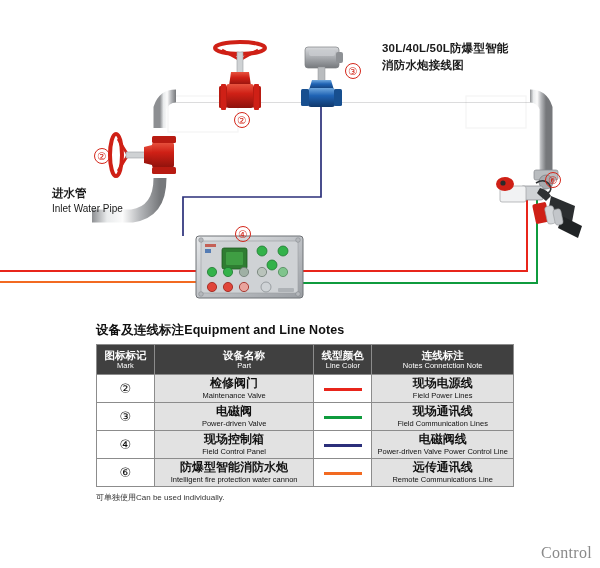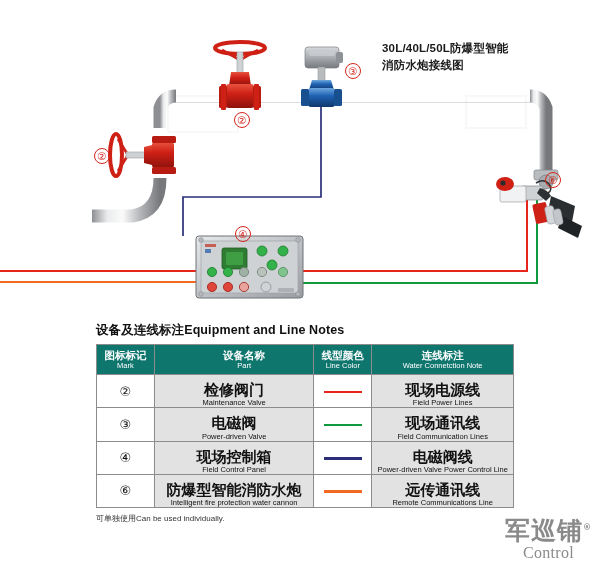--- a/index.html
+++ b/index.html
@@ -40,28 +40,28 @@
   #notes { position: absolute; left: 96px; top: 322px; width: 418px; }
   .notes-heading {
     font-size: 12.5px; font-weight: bold; color: #111;
     margin-bottom: 5px; letter-spacing: .1px;
   }
   table.notes-table { border-collapse: collapse; width: 418px; }
   table.notes-table td, table.notes-table th {
     border: 1px solid #8c8c8c; padding: 0; text-align: center; vertical-align: middle;
   }
   thead th {
-    background: #0f766e; color: #ffffff; height: 30px; padding: 2px 0;
+    background: #404040; color: #ffffff; height: 30px; padding: 2px 0;
   }
   thead th .cn { display:block; font-size: 10.5px; font-weight: bold; line-height: 1.15; }
   thead th .en { display:block; font-size: 7.5px; font-weight: normal; line-height: 1.2; }
 
   tbody td { background: #e2e2e2; height: 28px; padding: 2px 1px; color: #111; }
   tbody td.mark { background: #ffffff; width: 58px; font-size: 13px; font-family: "DejaVu Sans", sans-serif; }
-  tbody td .cn { display:block; font-size: 15px; font-weight: bold; line-height: 1.15; margin-top: 6px; }
+  tbody td .cn { display:block; font-size: 12px; font-weight: bold; line-height: 1.15; }
   tbody td .en { display:block; font-size: 7.5px; line-height: 1.2; }
   td.col-part { width: 160px; }
   td.col-color { width: 58px; background: #ffffff !important; }
   td.col-note { width: 142px; }
   .swatch { display: inline-block; width: 38px; height: 2.5px; vertical-align: middle; }
 
   .footnote {
     margin-top: 5px; text-align: left; font-size: 8px; color: #333;
   }
 
@@ -257,20 +257,24 @@
 
         <path d="M536 183 Q544 178 549 184 Q553 190 548 193" stroke="#2e3133" stroke-width="1.6" fill="none"></path>
       </g>
     </svg>
 
     <div class="title-block">
       <span>30L/40L/50L防爆型智能</span><br>
       <span>消防水炮接线图</span>
     </div>
 
+    <div class="inlet-label">
+      <span class="cn">进水管</span>
+      <span class="en">Inlet Water Pipe</span>
+    </div>
 
     <div class="marker" style="left:234px; top:112px;">②</div>
     <div class="marker" style="left:345px; top:63px;">③</div>
     <div class="marker" style="left:94px; top:148px;">②</div>
     <div class="marker" style="left:235px; top:226px;">④</div>
     <div class="marker" style="left:545px; top:172px;">⑥</div>
   </div>
 
   <div id="notes">
     <div class="notes-heading">设备及连线标注Equipment and Line Notes</div>
@@ -285,21 +289,21 @@
           <th style="width:160px;padding-left:20px;">
             <span class="cn">设备名称</span>
             <span class="en">Part</span>
           </th>
           <th style="width:58px;">
             <span class="cn">线型颜色</span>
             <span class="en">Line Color</span>
           </th>
           <th style="width:142px;">
             <span class="cn">连线标注</span>
-            <span class="en">Water Connetction Note</span>
+            <span class="en">Notes Connetction Note</span>
           </th>
         </tr>
       </thead>
       <tbody id="notes-body">
           <tr>
             <td class="mark">②</td>
             <td class="col-part">
               <span class="cn">检修阀门</span>
               <span class="en">Maintenance Valve</span>
             </td>
@@ -345,19 +349,16 @@
               <span class="en">Remote Communications Line</span>
             </td>
           </tr>
         </tbody>
     </table>
 
     <div class="footnote">可单独使用Can be used individually.</div>
   </div>
 
   <div id="logo">
-    <div class="cn">
-      <span>军巡铺</span><span class="reg">®</span>
-    </div>
     <div class="en">Control</div>
   </div>
 
 </div>
 
 </body></html>

